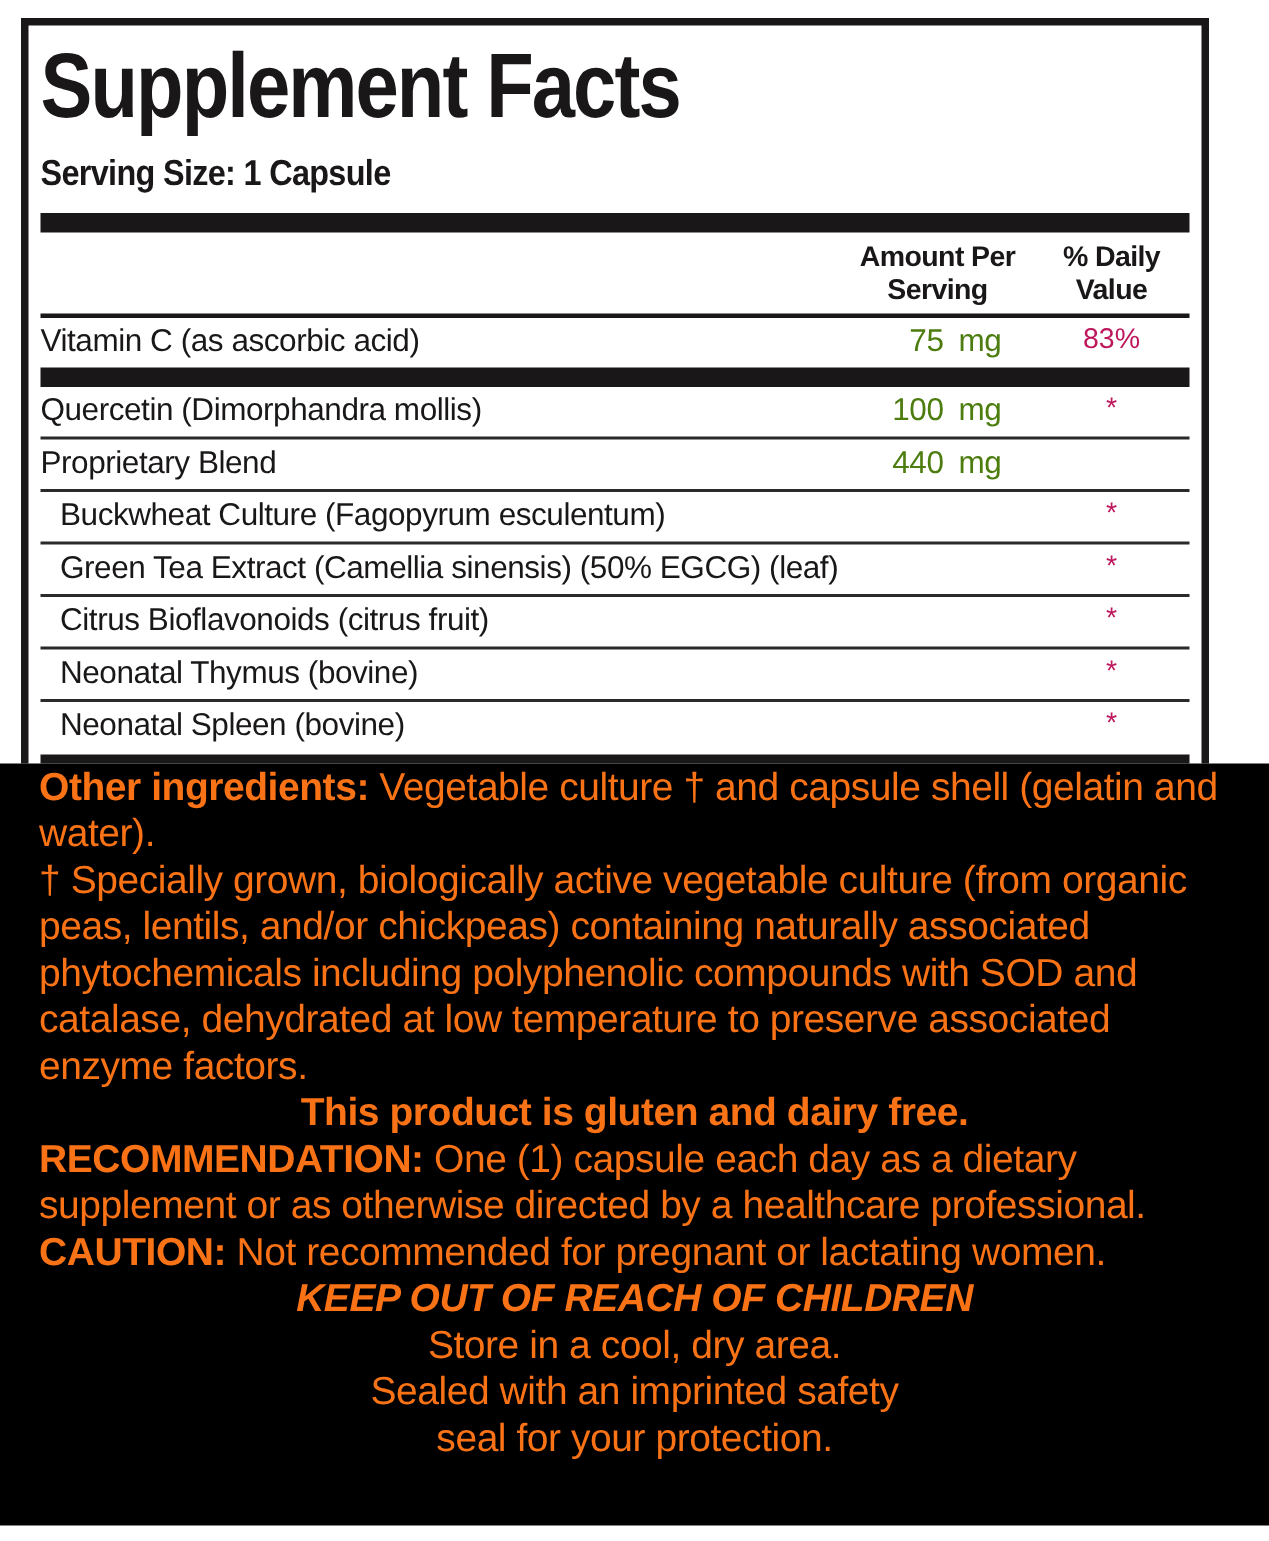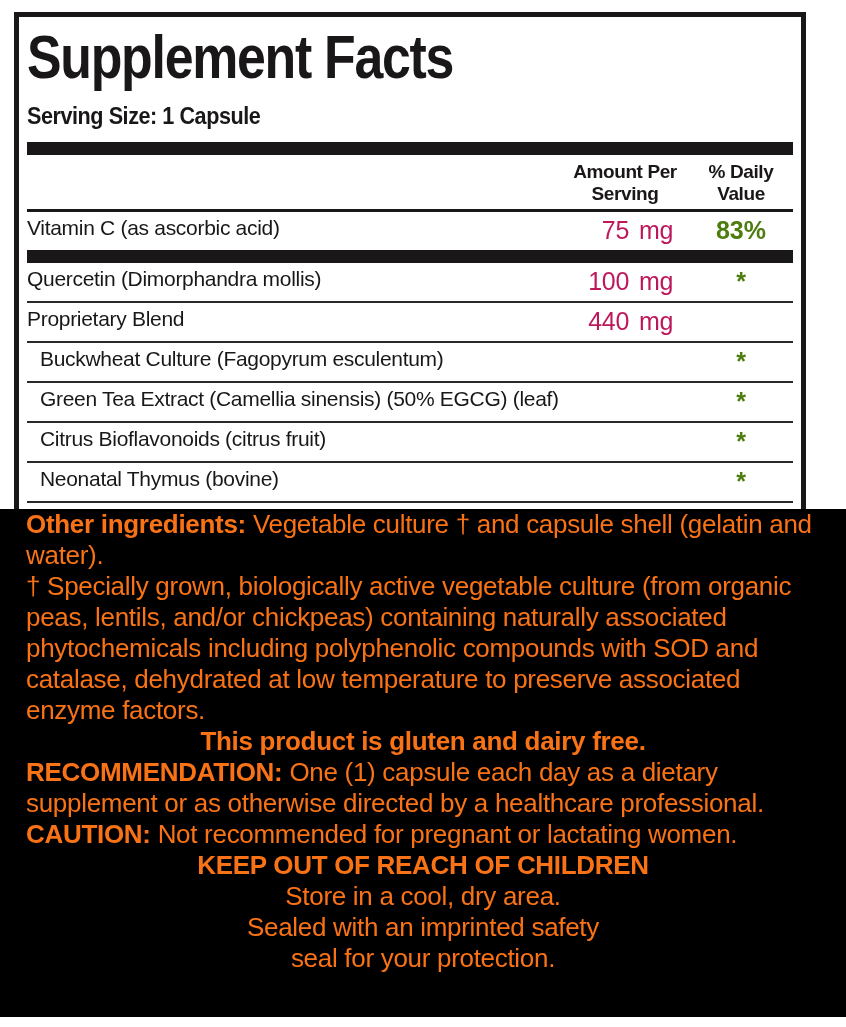--- a/index.html
+++ b/index.html
@@ -77,32 +77,31 @@
     flex: 1;
     font-size: 21px;
     letter-spacing: -0.3px;
     color: #1a1718;
     white-space: nowrap;
   }
   .ing-row.indent .ing-name { padding-left: 13px; }
   .amt-box {
     width: 128px; flex: none;
     display: flex;
-    font-size: 25px;
+    font-size: 21px;
     letter-spacing: -0.3px;
-    color: #be185d;
+    color: #4d7c0f;
   }
   .amt-num { width: 68px; text-align: right; }
   .amt-unit { padding-left: 10px; }
   .dv-cell {
     width: 104px; flex: none;
     text-align: center;
-    font-size: 25px;
-    color: #4d7c0f;
-    font-weight: bold;
+    font-size: 19px;
+    color: #be185d;
   }
 
   
   .info-band {
     position: absolute;
     left: 0; top: 509px;
     width: 846px; height: 508px;
     background: #000000;
     color: #f97316;
     padding: 0 26px;
@@ -112,21 +111,21 @@
     line-height: 31px;
   }
   .info-band p { margin: 0; }
   .info-band .b { font-weight: bold; }
   .ctr { text-align: center; }
   .p-other   { margin-top: 11px; }
   .p-dagger  { margin-top: 15px; }
   .p-gluten  { margin-top: 1px; font-weight: bold; }
   .p-recomm  { margin-top: 26px; }
   .p-caution { margin-top: 22px; }
-  .p-keepout { margin-top: 31px; font-weight: bold; }
+  .p-keepout { margin-top: 31px; font-weight: bold; font-style: italic; }
   .p-store   { margin-top: 0px; }
   .p-sealed1 { margin-top: 0px; }
   .p-sealed2 { margin-top: 0px; }
   .p-product { margin-top: 28px; white-space: pre-wrap; }
 </style>
 </head>
 <body>
 
 <div class="page">
 

